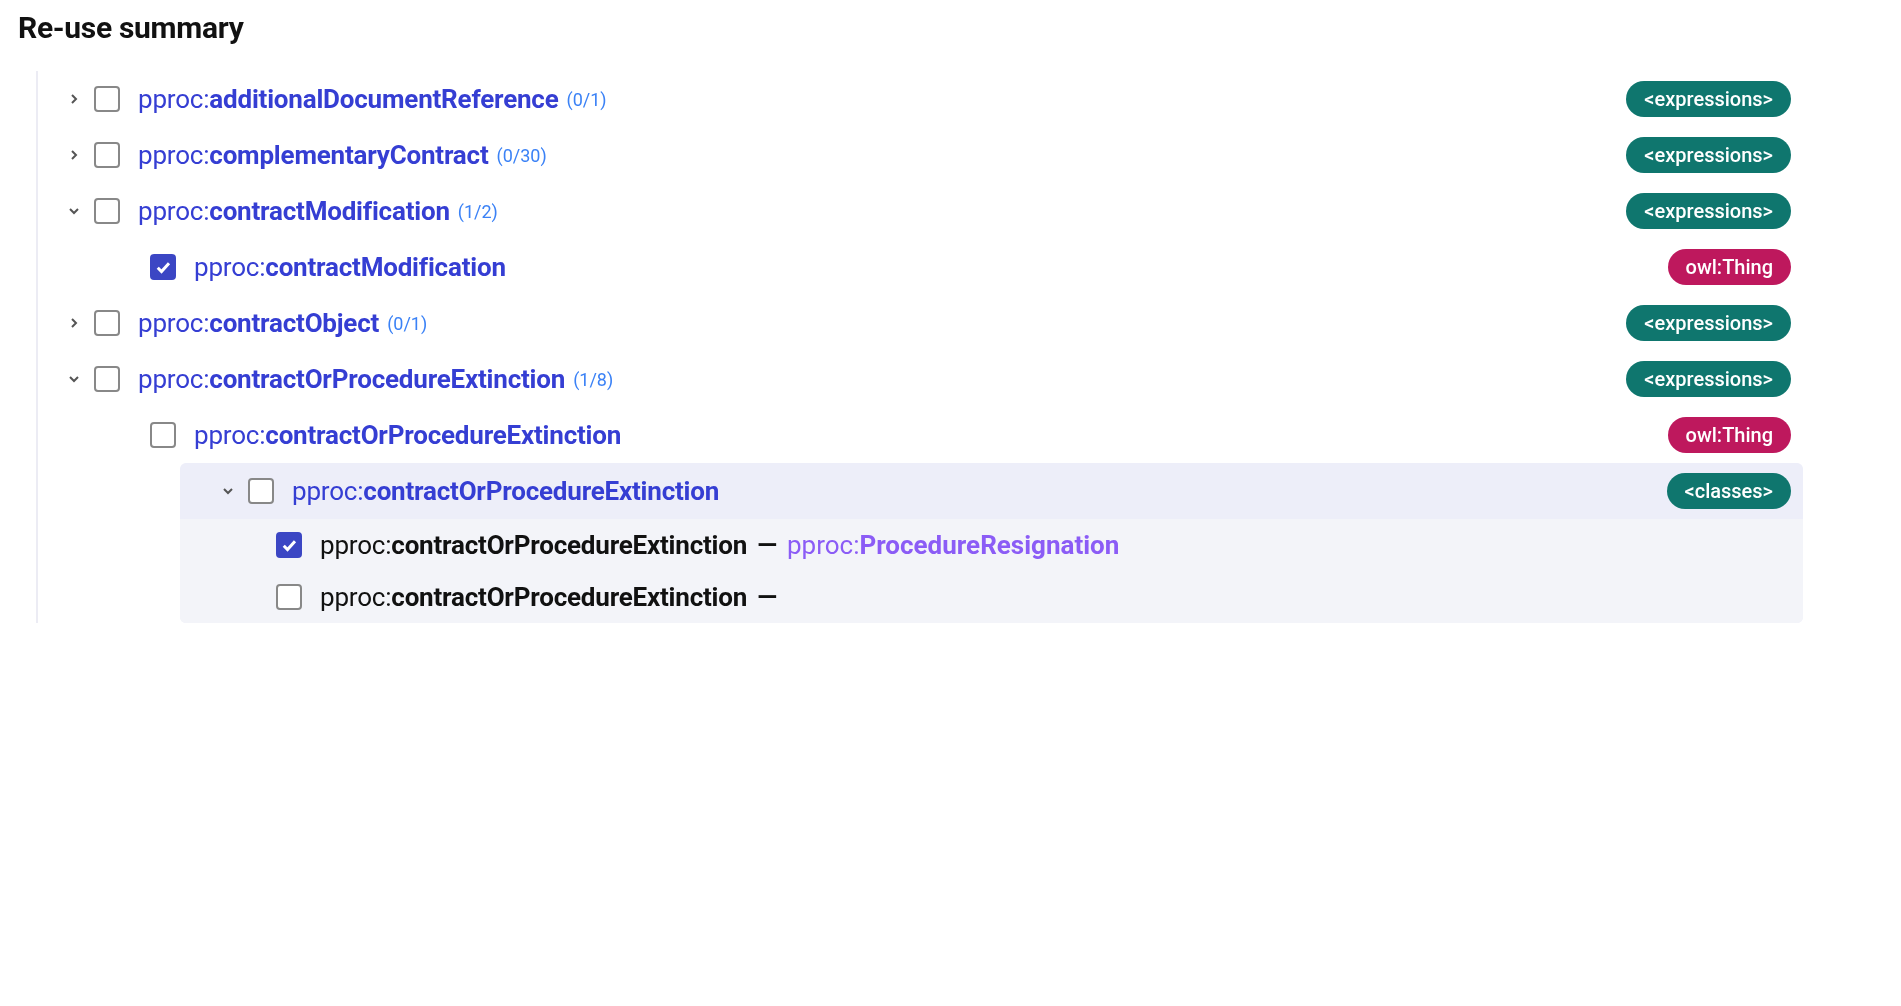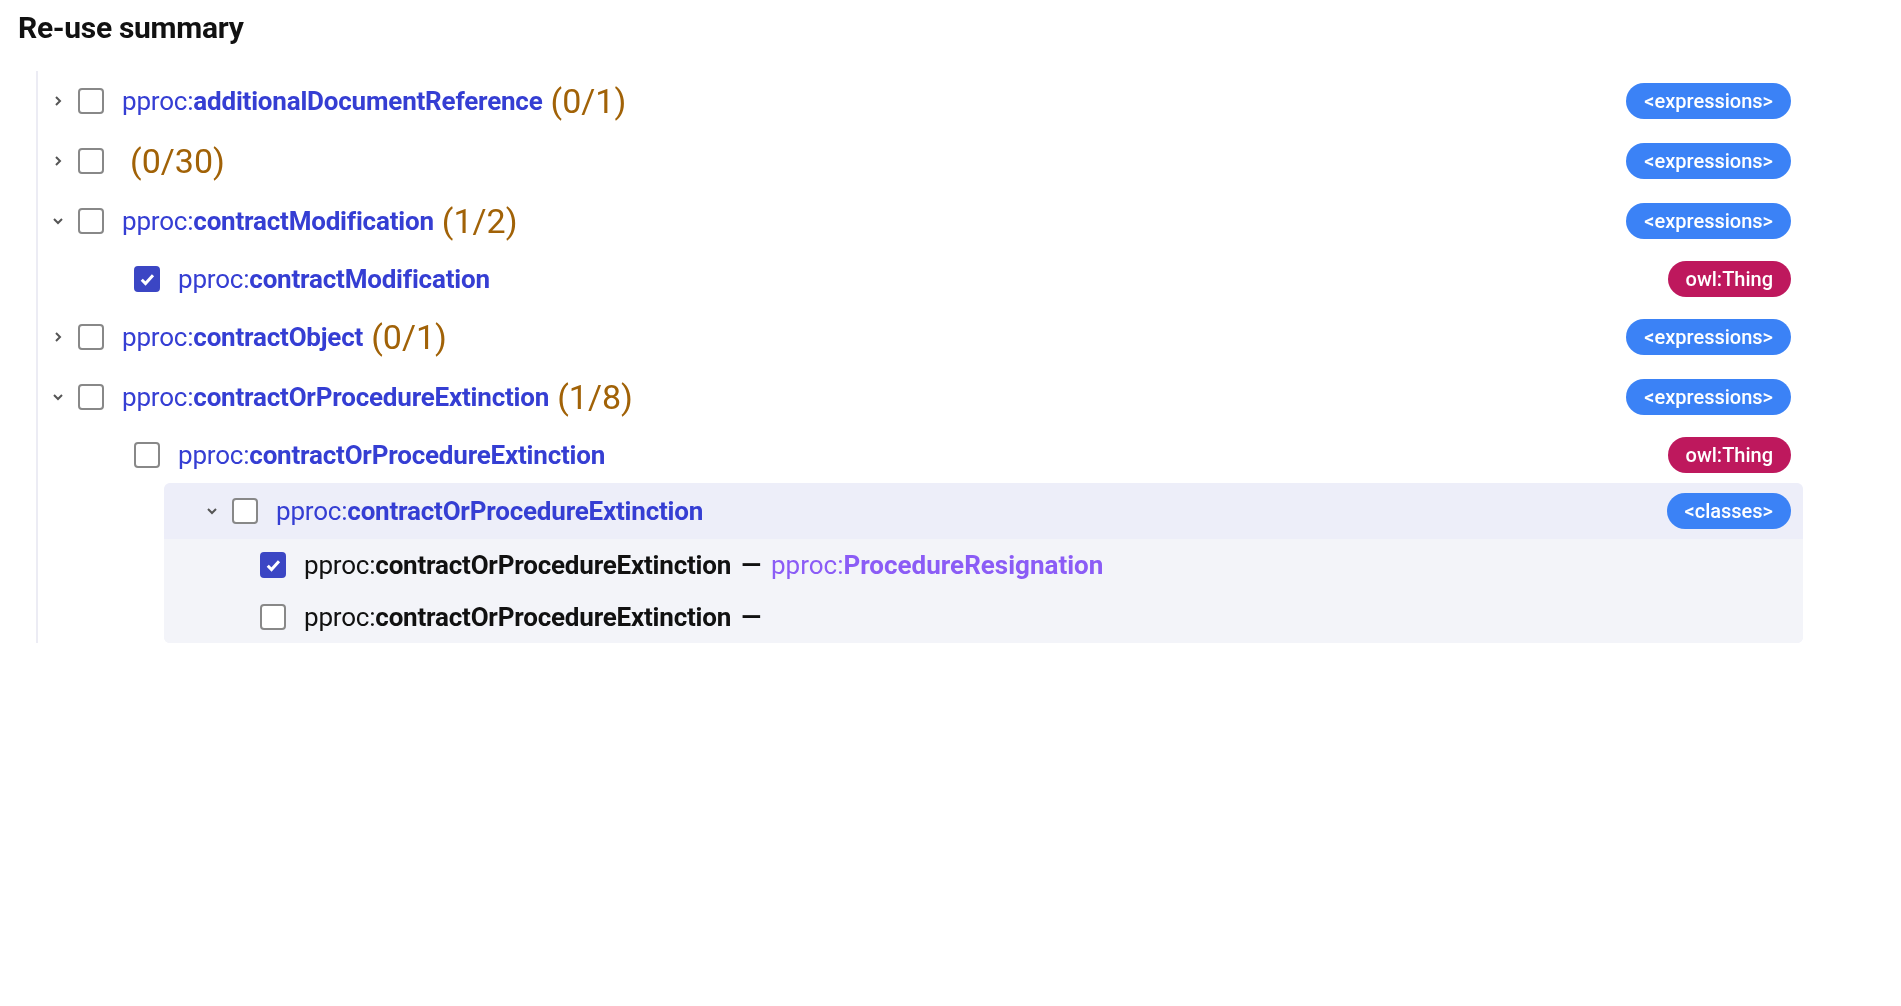--- a/index.html
+++ b/index.html
@@ -18,21 +18,21 @@
   .title {
     font-size: 30px;
     font-weight: 700;
     margin-bottom: 26px;
     color: #111;
     letter-spacing: -0.3px;
   }
   .tree {
     margin-left: 18px;
     border-left: 2px solid #ececf4;
-    padding-left: 0;
+    padding-left: 16px;
   }
   .row {
     display: flex;
     align-items: center;
     padding: 10px 12px 10px 0;
     min-height: 52px;
     border-radius: 8px;
   }
   .row-main { }
   .indent-1 { padding-left: 56px; }
@@ -77,22 +77,22 @@
     font-size: 26px;
     color: #353ed3;
     white-space: nowrap;
     letter-spacing: -0.2px;
   }
   .label .prefix { font-weight: 400; }
   .label .name { font-weight: 700; }
   .label.black-prefix .prefix,
   .label.black-prefix .name { color: #111; }
   .counts {
-    font-size: 34px;
-    color: #a16207;
+    font-size: 18px;
+    color: #3b82f6;
     margin-left: 8px;
     white-space: nowrap;
   }
   .dash {
     font-size: 26px;
     font-weight: 700;
     color: #111;
     margin: 0 10px;
   }
   .label2 {
@@ -105,21 +105,21 @@
   .spacer { flex: 1 1 auto; }
   .badge {
     border-radius: 999px;
     color: #fff;
     font-size: 20px;
     padding: 6px 18px;
     white-space: nowrap;
     cursor: pointer;
     font-weight: 500;
   }
-  .badge.pink { background: #3b82f6; }
+  .badge.pink { background: #0f766e; }
   .badge.indigo { background: #be185d; }
   .sub-group {
     margin-left: 126px;
     border-radius: 6px;
   }
   .sub-group.highlighted {
     background: #edeef9;
   }
   .nested-block {
     background: #f3f4f9;
@@ -154,20 +154,23 @@
 
     <div class="row row-main">
       <div class="chevron">
         <svg viewBox="0 0 24 24" fill="none" stroke="currentColor" stroke-width="3">
             <polyline points="9 6 15 12 9 18"></polyline>
           </svg>
       </div>
       <div class="checkbox">
         
       </div>
+      <span class="label">
+        <span class="prefix">pproc:</span><span class="name">complementaryContract</span>
+      </span>
       <span class="counts">(0/30)</span>
       <div class="spacer"></div>
       <div class="badge pink">&lt;expressions&gt;</div>
     </div>
 
     <div class="row row-main">
       <div class="chevron">
         <svg viewBox="0 0 24 24" fill="none" stroke="currentColor" stroke-width="3">
             <polyline points="6 9 12 15 18 9"></polyline>
           </svg>

